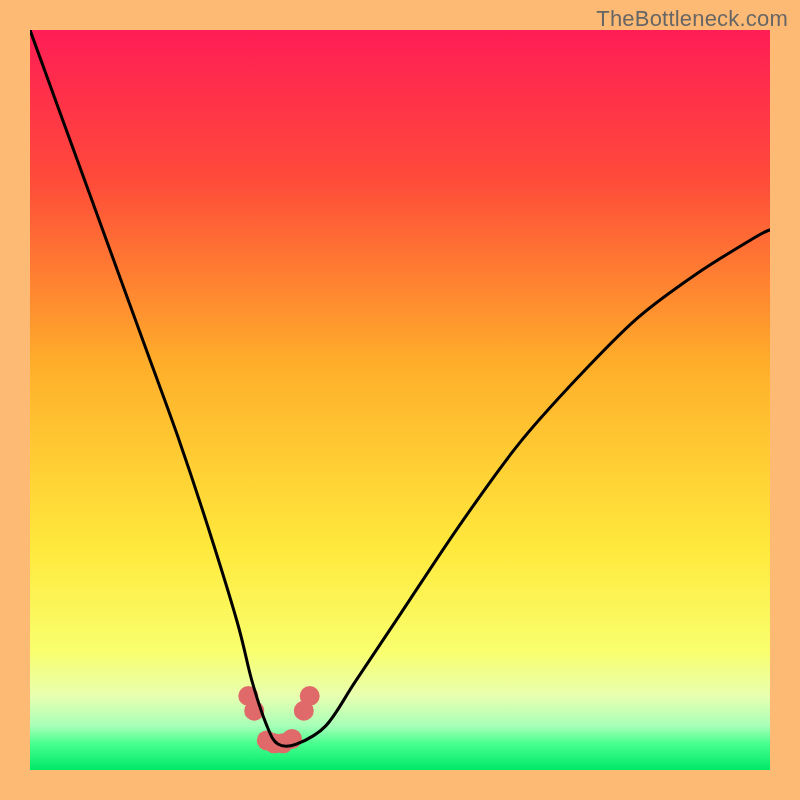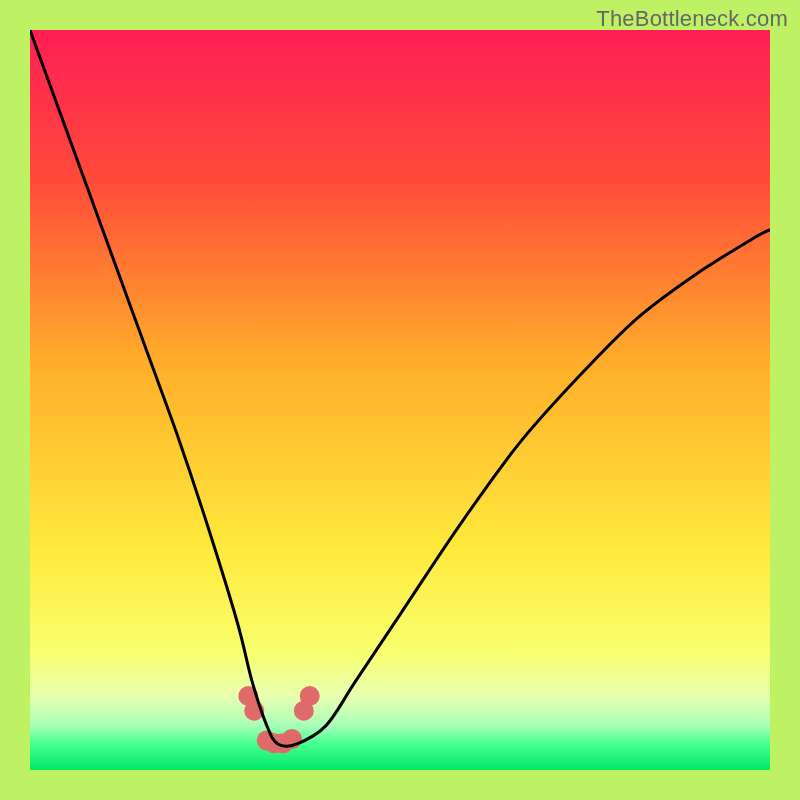--- a/index.html
+++ b/index.html
@@ -7,21 +7,21 @@
     padding: 0;
     width: 800px;
     height: 800px;
     background: #000;
     overflow: hidden;
     font-family: Arial, Helvetica, sans-serif;
   }
   .frame {
     position: absolute;
     inset: 0;
-    background: #bef264;
+    background: #fdba74;
   }
   .plot {
     position: absolute;
     left: 30px;
     top: 30px;
     width: 740px;
     height: 740px;
     overflow: hidden;
   }
   .watermark {

